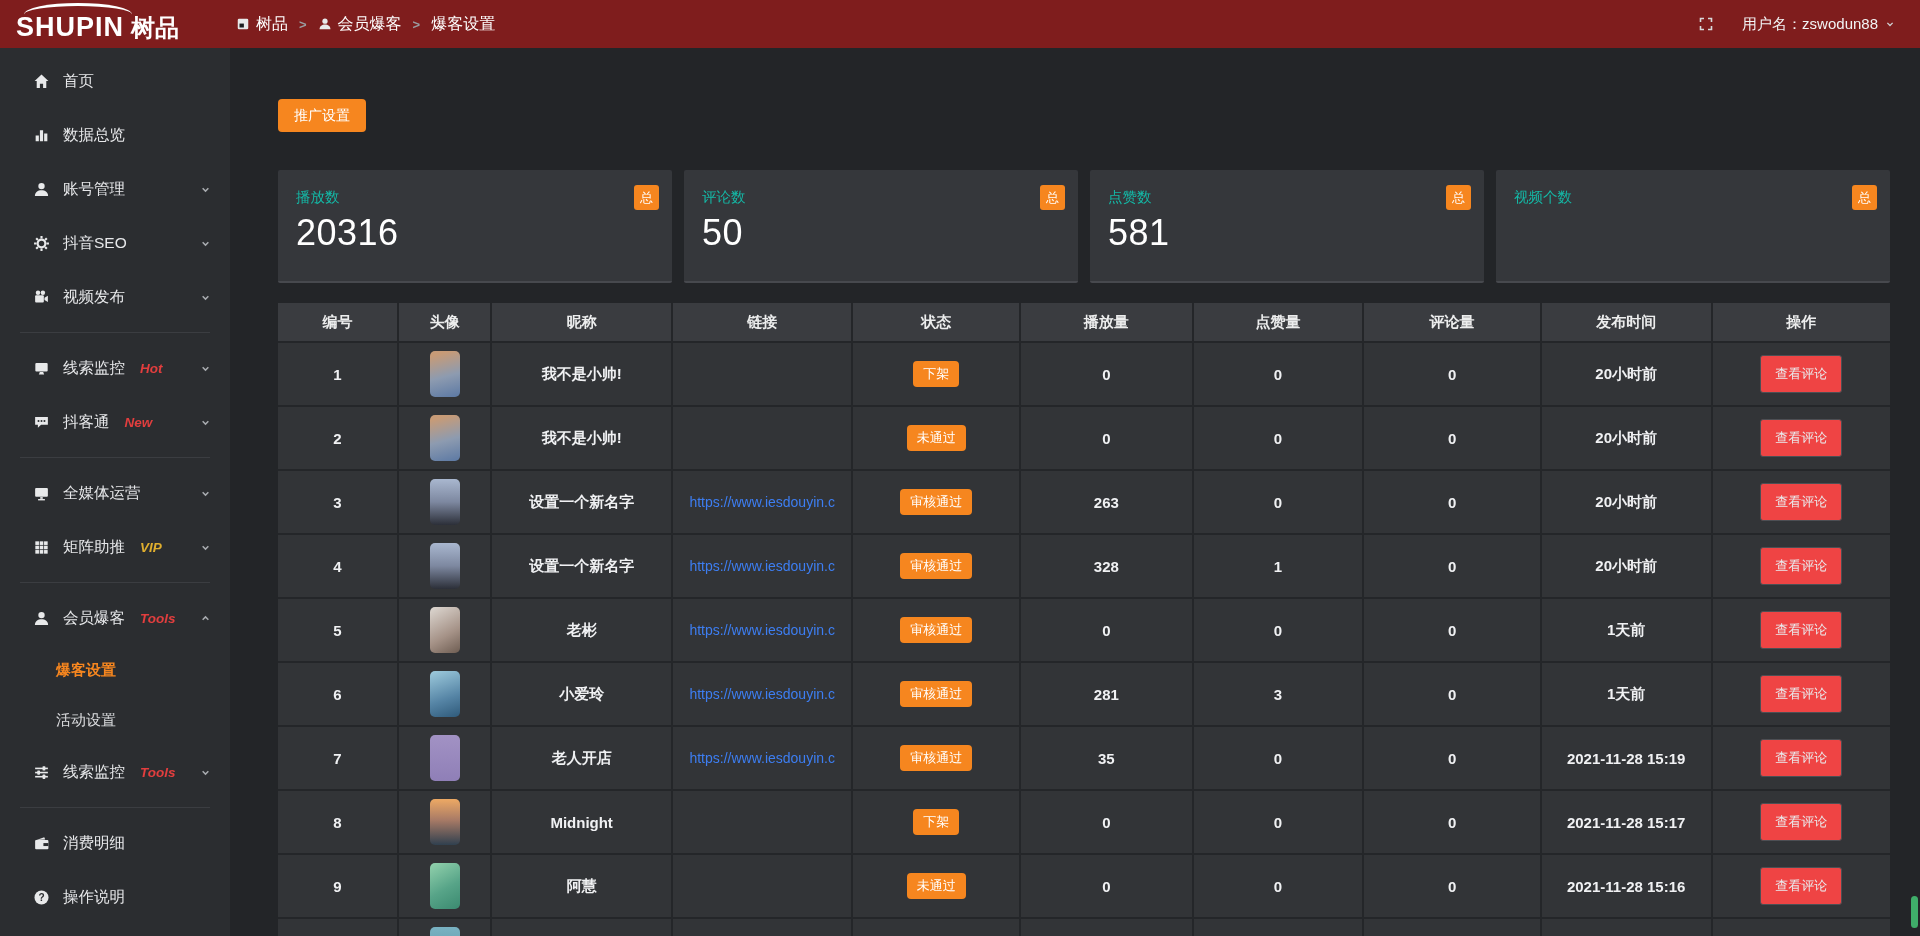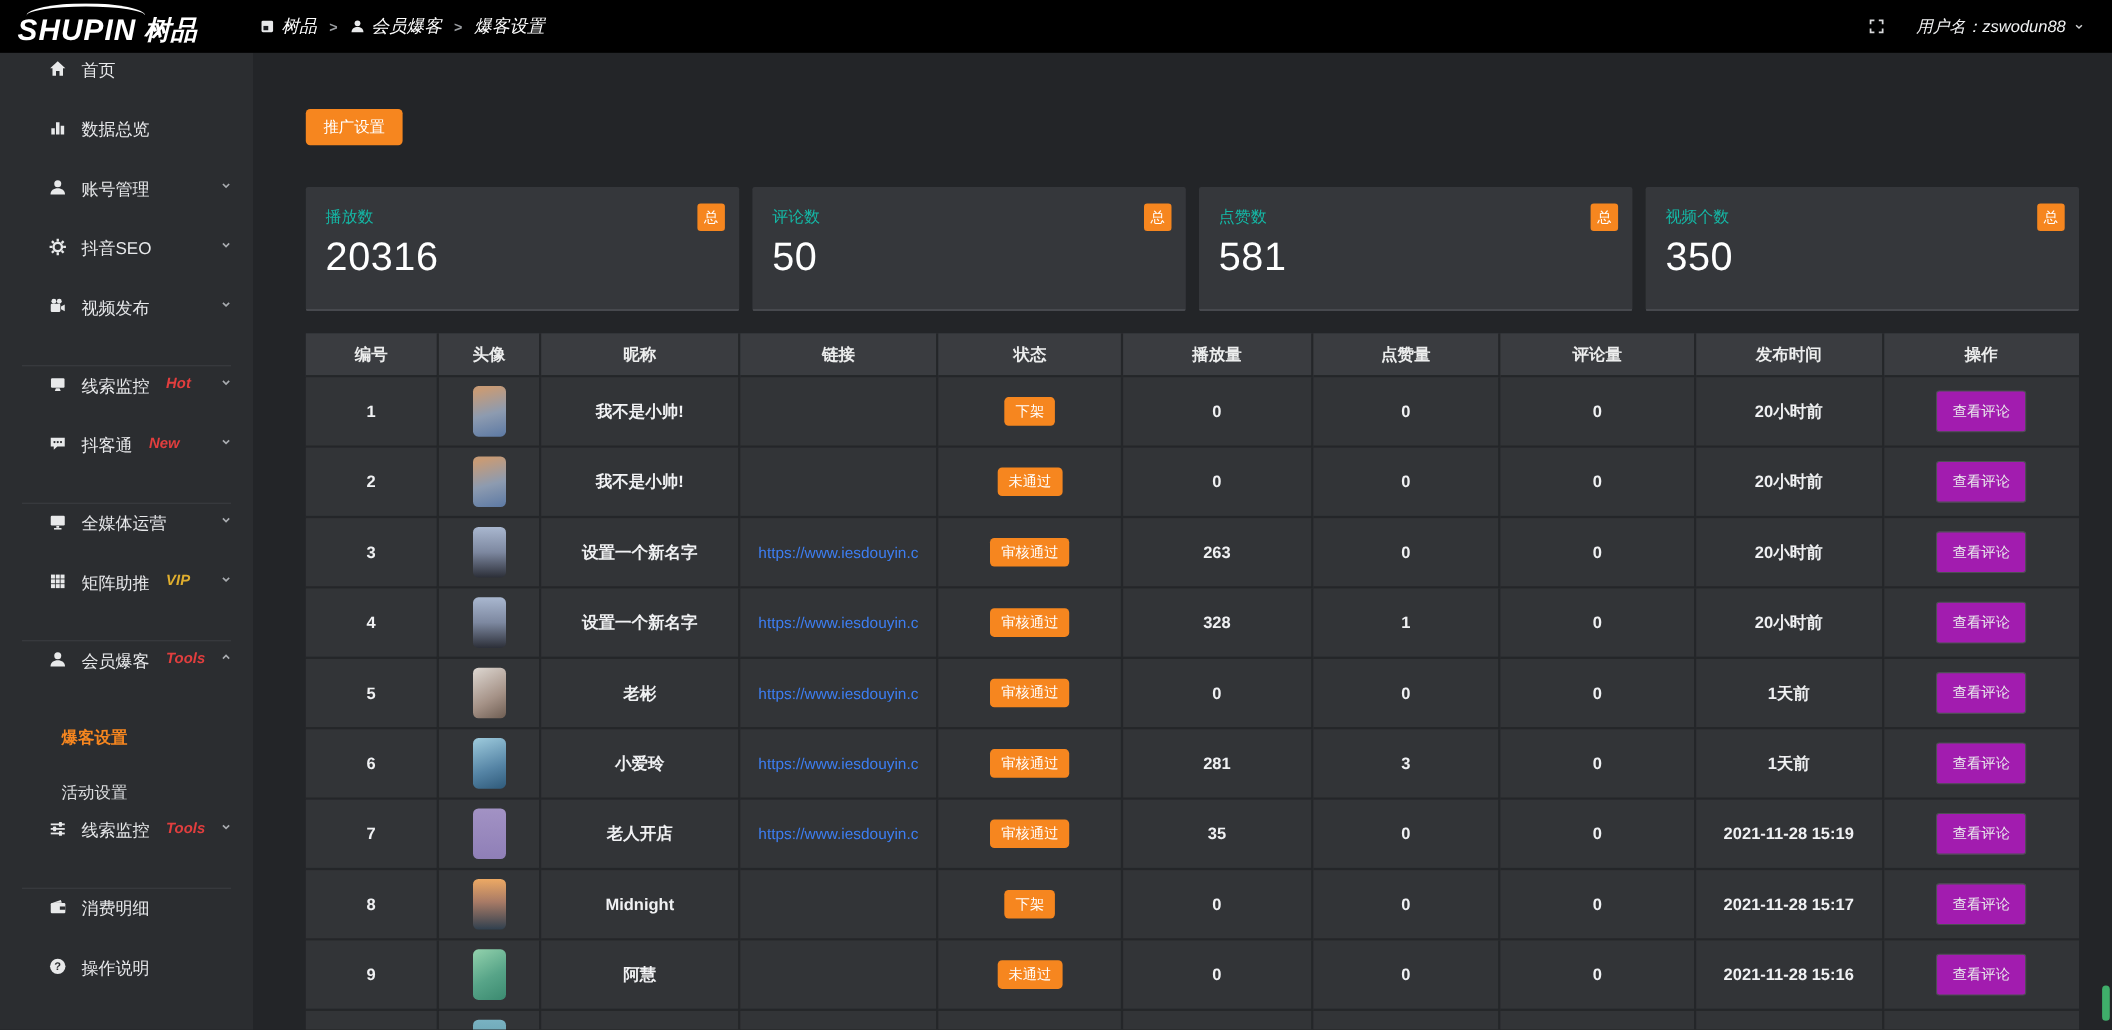--- a/index.html
+++ b/index.html
@@ -1,36 +1,36 @@
 <!DOCTYPE html>
 <html><head>
 <meta charset="utf-8">
 <style>
   * { margin:0; padding:0; box-sizing:border-box; }
   html,body { width:1920px; height:936px; overflow:hidden; background:#232528;
     font-family:"Liberation Sans","DejaVu Sans",sans-serif; color:#e9eaec; }
 
   
-  .topbar { position:absolute; left:0; top:0; width:1920px; height:48px; background:#000000;
-    display:flex; z-index:5;font-style:italic; }
+  .topbar { position:absolute; left:0; top:0; width:1920px; height:48px; background:#7f1d1d;
+    display:flex; z-index:5; }
   .logo { width:230px; display:flex; align-items:flex-end; padding-left:16px; gap:7px; position:relative; height:48px; }
   .logo-arc { position:absolute; left:24px; top:3px; width:108px; height:12px;
     border-top:3px solid #fff; border-radius:100% 100% 0 0 / 190% 190% 0 0; }
   .logo-en { font-size:27px; font-weight:bold; letter-spacing:1px; color:#fff; line-height:1; padding-bottom:7px; }
   .logo-cn { font-size:24px; font-weight:bold; color:#fff; line-height:1; padding-bottom:8px; }
   .crumbs { display:flex; align-items:center; gap:11px; margin-left:6px; font-size:16px; color:#fff; }
   .crumb { display:flex; align-items:center; gap:6px; cursor:pointer; }
   .crumb-sep { color:#9a9da1; font-size:13px; font-weight:bold; }
   .topbar-right { margin-left:auto; display:flex; align-items:center; gap:28px; padding-right:24px; }
   .fullscreen { display:flex; cursor:pointer; }
   .userbox { display:flex; align-items:center; gap:6px; font-size:15px; color:#f2f3f4; cursor:pointer; }
 
   
   .sidebar { position:absolute; left:0; top:48px; width:230px; height:888px; background:#2b2d30; padding-top:6px; }
-  .sitem { height:54px; display:flex; align-items:flex-start; padding:0 18px 0 44px; font-size:15.5px;
+  .sitem { height:54px; display:flex; align-items:center; padding:0 18px 0 33px; font-size:15.5px;
     color:#e7e8ea; cursor:pointer; }
   .sitem .icon { width:18px; margin-right:12px; display:flex; align-items:center; }
   .badge-txt { font-style:italic; font-weight:bold; font-size:13.5px; margin-left:15px; }
   .badge-red { color:#e23e3e; }
   .badge-gold { color:#dfae2e; }
   .chev { margin-left:auto; display:flex; }
   .chev.up { transform:rotate(180deg); }
   .sdivider { height:1px; background:#3b3d41; margin:8px 20px; }
   .ssub { height:50px; display:flex; align-items:center; padding-left:56px; font-size:15px; color:#dddee0; cursor:pointer; }
   .ssub.active { color:#f6861f; font-weight:bold; }
@@ -58,21 +58,21 @@
     overflow:hidden; padding:0 6px; }
   .th:last-child, .td:last-child { border-right:none; }
   .c1{width:7.5%;} .c2{width:5.8%;font-family:Liberation Serif, serif;} .c3{width:11.2%;} .c4{width:11.2%;} .c5{width:10.4%;}
   .c6{width:10.7%;} .c7{width:10.6%;} .c8{width:11%;} .c9{width:10.6%;} .c10{width:11%;}
   .avatar { width:30px; height:46px; border-radius:5px; background:#556; }
   .link { color:#3d7ef2; font-size:14px; font-weight:400; text-decoration:none; white-space:nowrap;
     overflow:hidden; max-width:100%; display:block; cursor:pointer; }
   .status { background:#f6861f; color:#fff; font-size:13px; font-weight:400; padding:4px 10px;
     border-radius:4px; white-space:nowrap; cursor:pointer; }
   .status:empty { display:none; }
-  .btn-view { background:#a21caf; border:1px solid #4d4f54; color:#e9eaec; font-size:13px;
+  .btn-view { background:#ef4444; border:1px solid #4d4f54; color:#e9eaec; font-size:13px;
     padding:9px 14px; border-radius:3px; cursor:pointer; font-family:inherit; white-space:nowrap; }
   .scroll-thumb { position:absolute; right:2px; bottom:8px; width:7px; height:32px;
     background:#3fae6a; border-radius:4px; }
   svg { display:block; }
 </style>
 </head>
 <body>
 
 <div class="topbar">
   <div class="logo">
@@ -350,21 +350,20 @@
       <div class="card-value">50</div>
       <div class="card-badge">总</div>
     </div>
     <div class="card">
       <div class="card-label">点赞数</div>
       <div class="card-value">581</div>
       <div class="card-badge">总</div>
     </div>
     <div class="card">
       <div class="card-label">视频个数</div>
-      <div class="card-value">350</div>
       <div class="card-badge">总</div>
     </div>
   </div>
 
   <div class="table">
     <div class="thead">
       <div class="th c1">编号</div>
       <div class="th c2">头像</div>
       <div class="th c3">昵称</div>
       <div class="th c4">链接</div>

